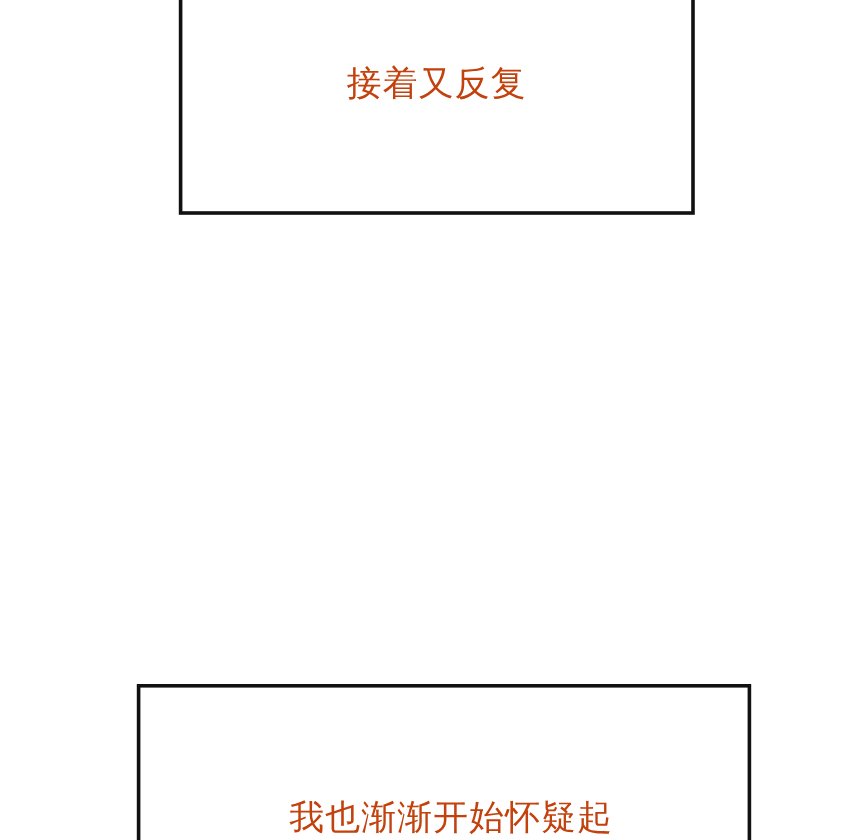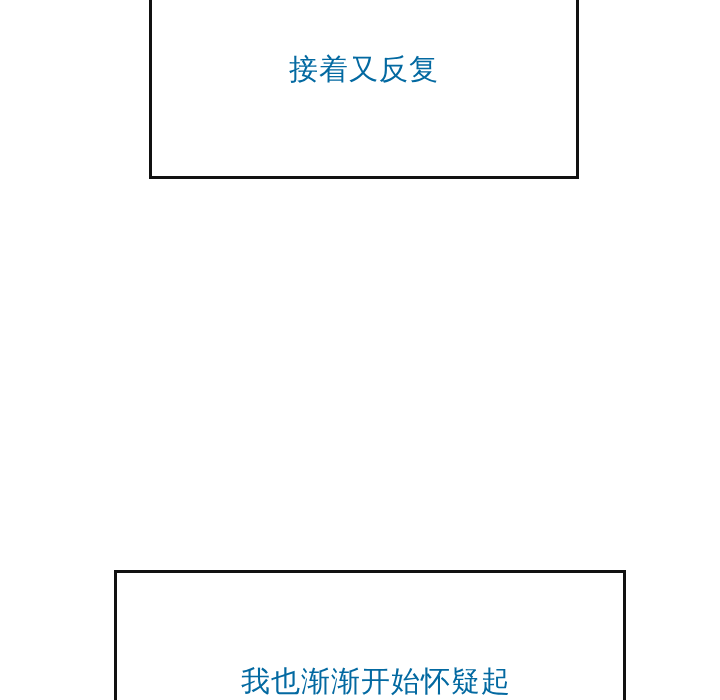--- a/index.html
+++ b/index.html
@@ -30,21 +30,21 @@
       left: 114px;
       top: 570px;
       width: 512px;
       height: 150px;
     }
     .line {
       position: absolute;
       left: 0;
       right: 0;
       text-align: center;
-      color: #0369a1;
+      color: #c2410c;
       font-size: 29px;
       line-height: 36px;
       letter-spacing: 1px;
       white-space: nowrap;
     }
     #box1 .l1 { top: 58px; }
     #box1 .l2 { top: 100px; }
     #box2 .l1 { top: 90px; padding-left: 12px; }
   </style>
 </head>

